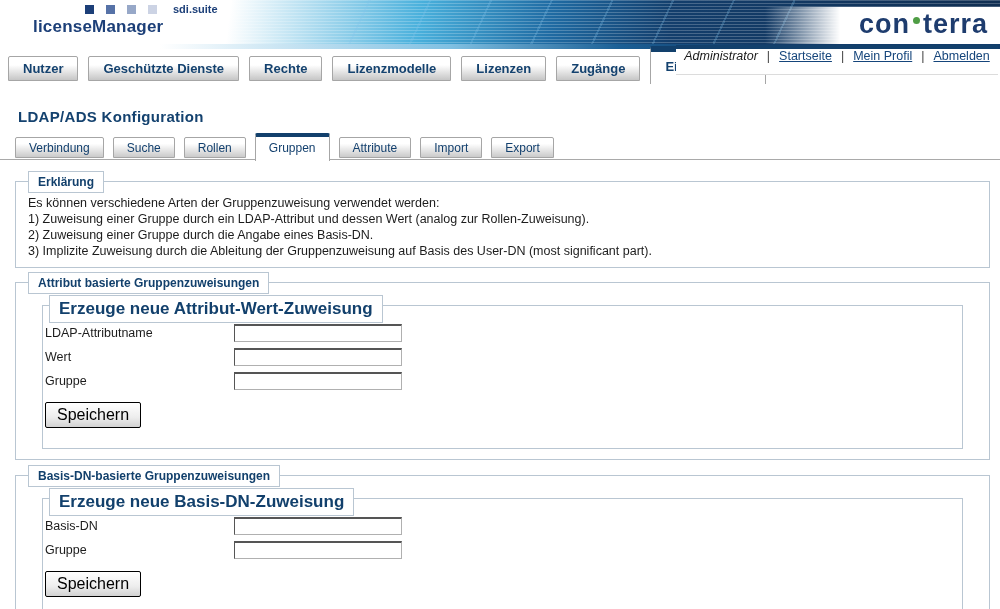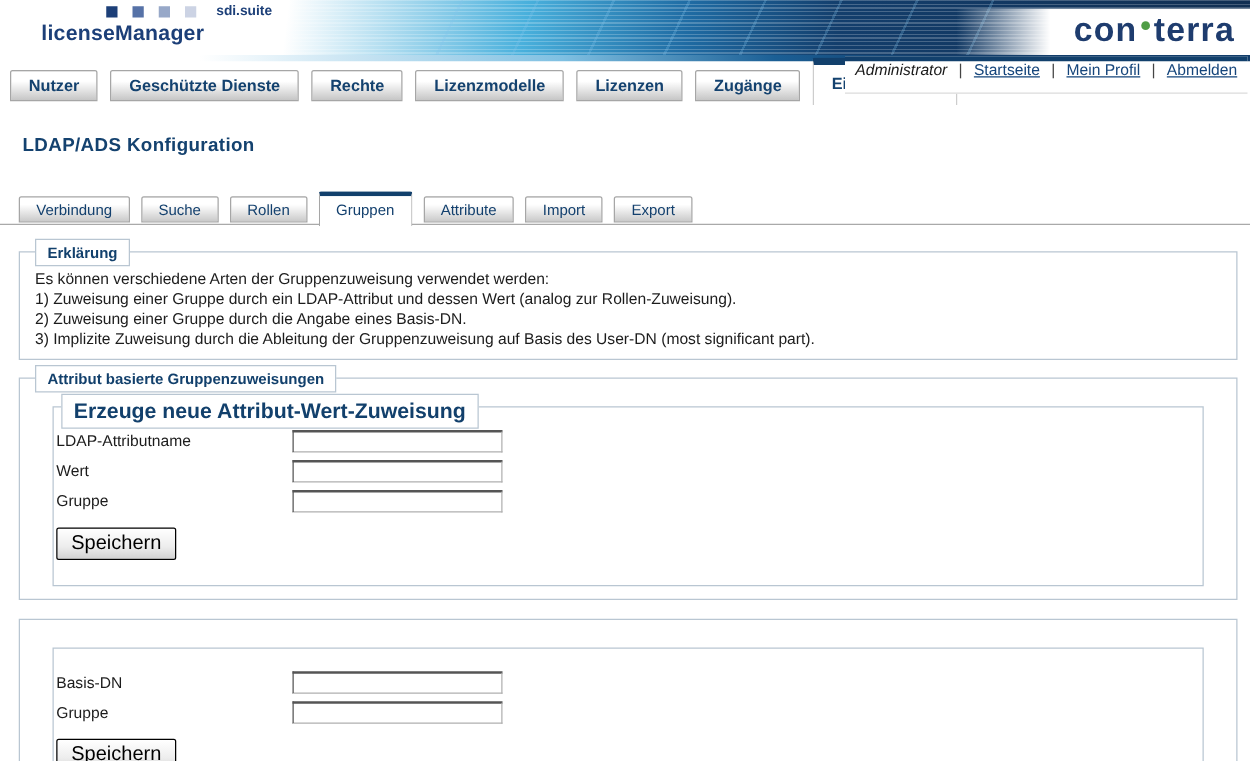--- a/index.html
+++ b/index.html
@@ -38,21 +38,21 @@
     border-top:4px solid #12406c; border-bottom:1px solid #dcdcdc; background:#fff;
     display:flex; align-items:flex-start; justify-content:center; gap:9px; font-size:12.5px; }
   .user-name { font-style:italic; color:#1a1a1a; }
   .user-sep { color:#444; }
   .user-link { color:#15457b; text-decoration:underline; cursor:pointer; }
 
   
   #page-title { margin:24px 0 0 18px; font-size:15px; font-weight:bold; color:#14426f; letter-spacing:.3px; }
 
   
-  #sub-nav { position:relative; margin-top:28px; height:28px; display:flex; align-items:flex-end; padding-left:15px; gap:9px; }
+  #sub-nav { position:relative; margin-top:8px; height:28px; display:flex; align-items:flex-end; padding-left:15px; gap:9px; }
   #sub-nav-line { position:absolute; left:0; bottom:1px; width:1000px; border-top:1px solid #a9a9a9; z-index:0; }
   .stab { position:relative; z-index:1; height:21px; margin-bottom:3px; padding:0 13px; line-height:20px;
     background:linear-gradient(#ffffff 30%, #cacaca); border:1px solid #a6a6a6; border-radius:2px 2px 0 0;
     font-size:12px; color:#13406e; cursor:pointer; white-space:nowrap; }
   .stab.active { height:28px; margin-bottom:0; line-height:23px; background:#ffffff;
     border:1px solid #a6a6a6; border-bottom:none; border-top:4px solid #12406c; }
 
   
   .section { position:relative; margin-left:15px; width:975px; border:1px solid #b9c6d2; background:#fff; }
   .legend { position:absolute; top:-11px; left:12px; background:#fff; border:1px solid #b9c6d2;
@@ -153,21 +153,23 @@
       </div>
       <div class="form-row">
         <span class="form-label">Gruppe</span>
         <input class="text-input" type="text" value="" style="">
       </div>
       <button class="save-btn">Speichern</button>
     </div>
   </div>
 
   <div class="section" id="section-basisdn">
+    <div class="legend">Basis-DN-basierte Gruppenzuweisungen</div>
     <div class="inner-fieldset">
+      <div class="inner-legend">Erzeuge neue Basis-DN-Zuweisung</div>
       <div class="form-row">
         <span class="form-label">Basis-DN</span>
         <input class="text-input" type="text" value="" style="">
       </div>
       <div class="form-row">
         <span class="form-label">Gruppe</span>
         <input class="text-input" type="text" value="" style="">
       </div>
       <button class="save-btn">Speichern</button>
     </div>

